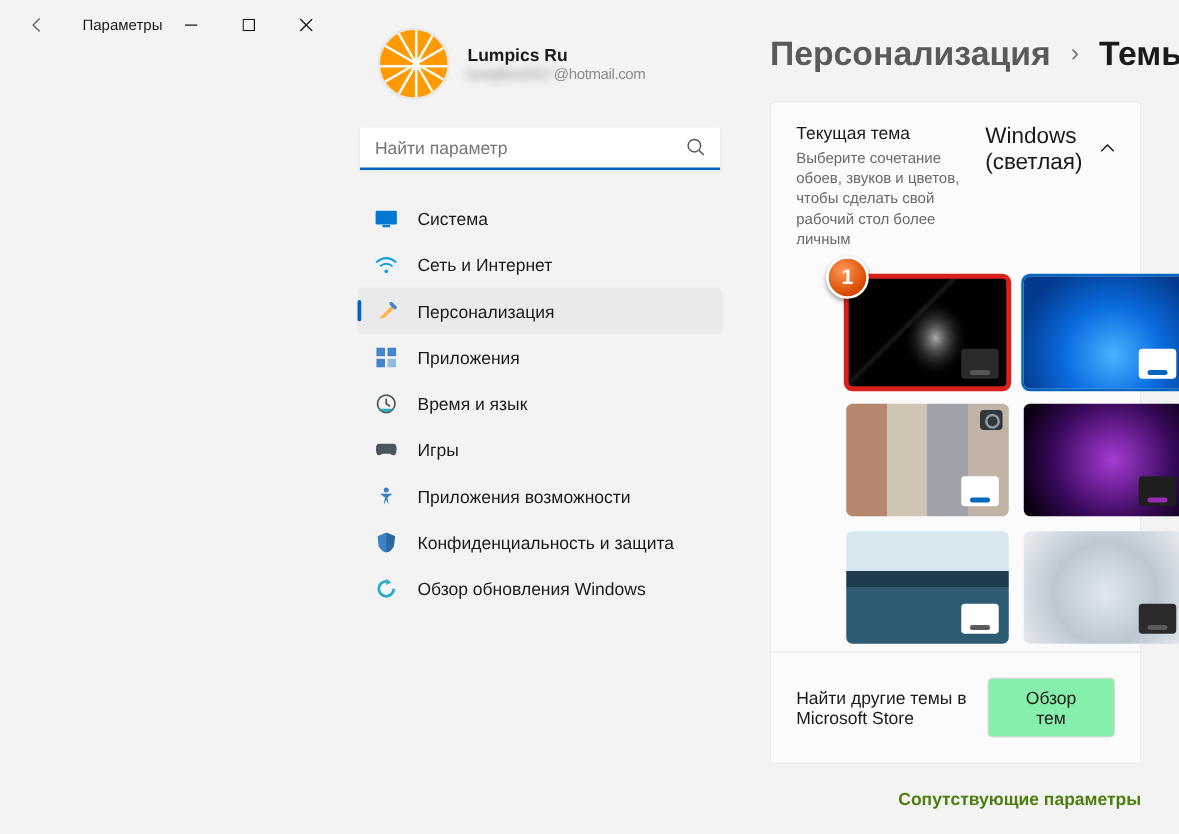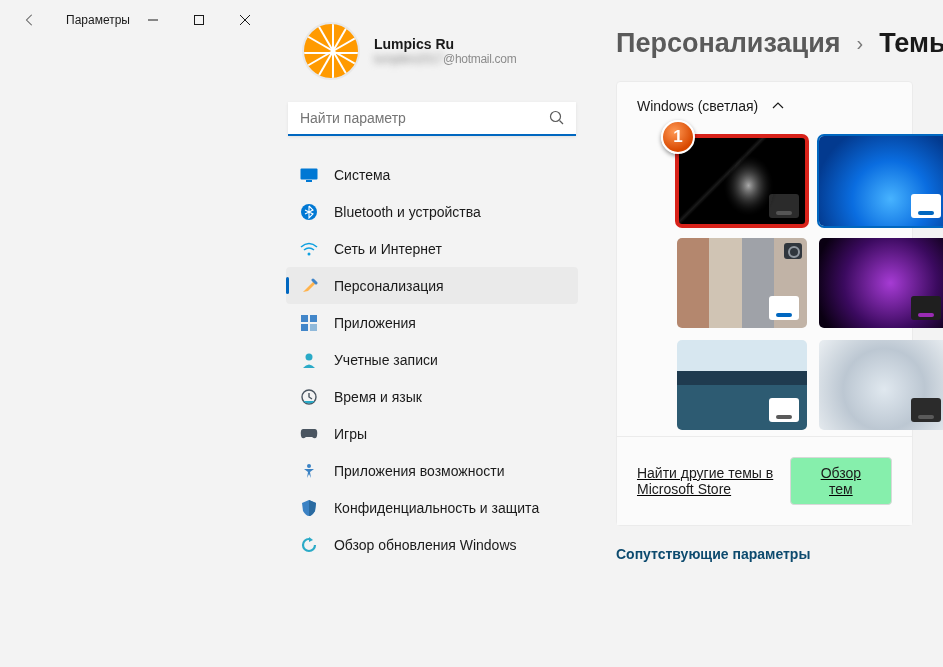--- a/index.html
+++ b/index.html
@@ -204,21 +204,21 @@
     font-size: 12px;
     color: #696969;
     margin-top: 4px;
     max-width: 340px;
     line-height: 1.35;
   }
   .dropdown {
     display: flex;
     align-items: center;
     gap: 14px;
-    font-size: 14px;
+    font-size: 18px;
     color: #1a1a1a;
   }
   .chev {
     font-size: 12px;
   }
   .themes-grid {
     display: grid;
     grid-template-columns: repeat(3, 130px);
     gap: 12px 12px;
     margin: 22px 0 6px 40px;
@@ -274,36 +274,36 @@
     z-index: 5;
   }
   .card-footer {
     display: flex;
     justify-content: space-between;
     align-items: center;
     padding: 20px 20px;
     border-top: 1px solid #ebebeb;
     margin: 0 -20px -16px -20px;
     background: #fbfbfb;
-    text-decoration: underline;
   }
   .chip-wrap { position: relative;}
   .btn {
     background: #86efac;
     border: 1px solid #d8d8d8;
     border-radius: 4px;
     padding: 7px 28px;
     font-size: 14px;
     color: #1a1a1a;
   }
   .section-heading {
     font-size: 14px;
     font-weight: 600;
-    color: #0c4a6e;
+    color: #4d7c0f;
     margin-top: 20px;
+    text-align: right;
   }
   
   .bg-zebra { background: linear-gradient(135deg, #000 0%, #000 38%, #1a1a1a 40%, #000 42%); }
   .bg-zebra::after {
     content: "";
     position: absolute;
     inset: 0;
     background:
       radial-gradient(ellipse 45px 55px at 55% 55%, #aaa 0%, transparent 55%),
       repeating-linear-gradient(105deg, transparent 0 4px, rgba(0,0,0,0.85) 4px 8px);
@@ -398,29 +398,20 @@
         <span class="nav-icon">
             <svg width="18" height="14">
               <rect x="0.5" y="0.5" width="17" height="11" rx="1" fill="#0078d4"></rect>
               <rect x="6" y="12" width="6" height="2" fill="#0078d4"></rect>
             </svg>
           </span>
         <span>Система</span>
       </div>
       <div class="nav-item">
         <span class="nav-icon">
-            <svg width="16" height="16">
-              <circle cx="8" cy="8" r="8" fill="#0078d4"></circle>
-              <path d="M8 2 L8 14 L12 10 L4 6 M8 2 L12 6 L4 10" stroke="#fff" stroke-width="1.1" fill="none"></path>
-            </svg>
-          </span>
-        <span>Bluetooth и устройства</span>
-      </div>
-      <div class="nav-item">
-        <span class="nav-icon">
             <svg width="18" height="14">
               <path d="M9 12 L9 12" stroke="#0ea0e0" stroke-width="3" stroke-linecap="round"></path>
               <path d="M4 8 Q9 4 14 8" stroke="#0ea0e0" stroke-width="1.6" fill="none"></path>
               <path d="M1 5 Q9 -2 17 5" stroke="#0ea0e0" stroke-width="1.6" fill="none"></path>
             </svg>
           </span>
         <span>Сеть и Интернет</span>
       </div>
       <div class="nav-item active">
         <span class="nav-icon">
@@ -438,29 +429,20 @@
               <rect x="9" y="0" width="7" height="7" fill="#4286c9"></rect>
               <rect x="0" y="9" width="7" height="7" fill="#4286c9"></rect>
               <rect x="9" y="9" width="7" height="7" fill="#90b9da"></rect>
             </svg>
           </span>
         <span>Приложения</span>
       </div>
       <div class="nav-item">
         <span class="nav-icon">
             <svg width="16" height="16">
-              <circle cx="8" cy="5" r="3.5" fill="#2aaac7"></circle>
-              <path d="M2 16 Q8 9 14 16" fill="#2aaac7"></path>
-            </svg>
-          </span>
-        <span>Учетные записи</span>
-      </div>
-      <div class="nav-item">
-        <span class="nav-icon">
-            <svg width="16" height="16">
               <circle cx="8" cy="8" r="7" fill="none" stroke="#4a5560" stroke-width="1.4"></circle>
               <path d="M8 4 L8 8 L11 10" stroke="#4a5560" stroke-width="1.4" fill="none"></path>
               <path d="M2 12 Q8 17 14 12" fill="#2aaac7"></path>
             </svg>
           </span>
         <span>Время и язык</span>
       </div>
       <div class="nav-item">
         <span class="nav-icon">
             <svg width="18" height="14">
@@ -500,20 +482,24 @@
 
     <div class="main">
       <div class="breadcrumb">
         <span class="breadcrumb-item parent">Персонализация</span>
         <span class="breadcrumb-sep">›</span>
         <span class="breadcrumb-item">Темы</span>
       </div>
 
       <div class="card">
         <div class="card-header">
+          <div>
+            <div class="card-title">Текущая тема</div>
+            <div class="card-desc">Выберите сочетание обоев, звуков и цветов, чтобы сделать свой рабочий стол более личным</div>
+          </div>
           <div class="dropdown">
             <span>Windows (светлая)</span>
             <span class="chev"><svg width="12" height="8">
                   <path d="M1 6 L6 1 L11 6" stroke="#1a1a1a" stroke-width="1.2" fill="none"></path>
                 </svg></span>
           </div>
         </div>
 
         <div class="themes-grid">
           <div class="chip-wrap">

